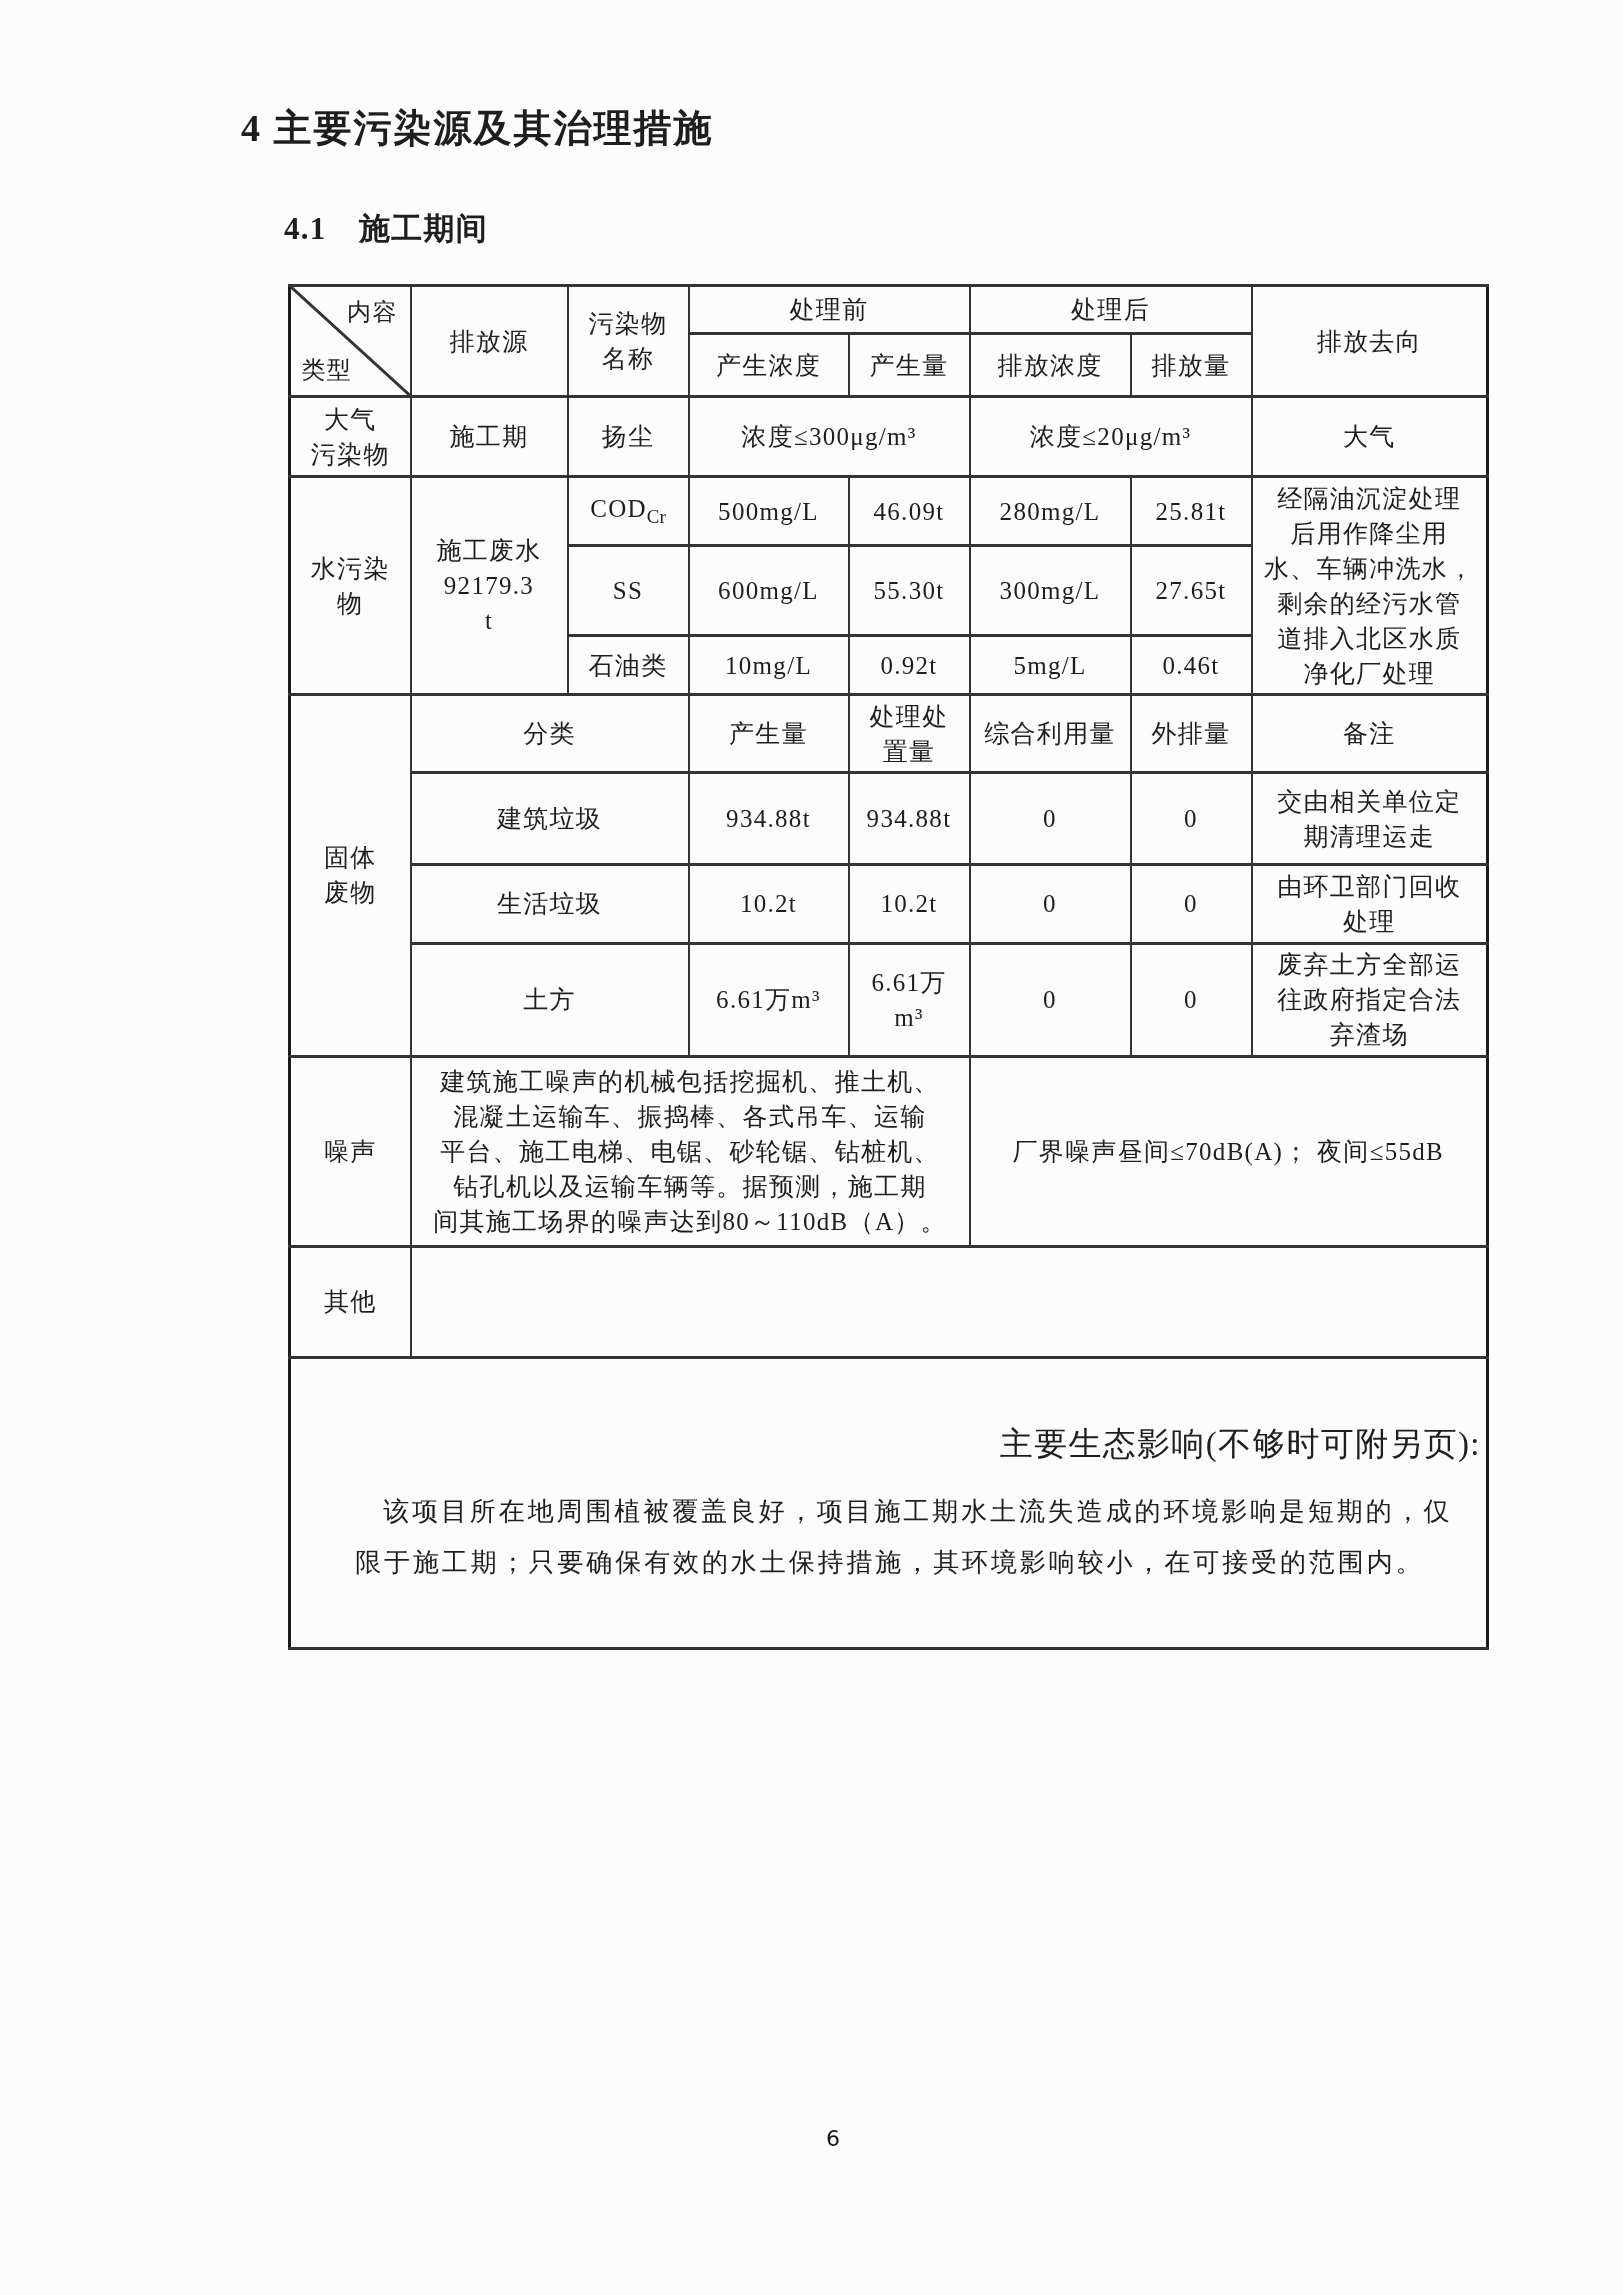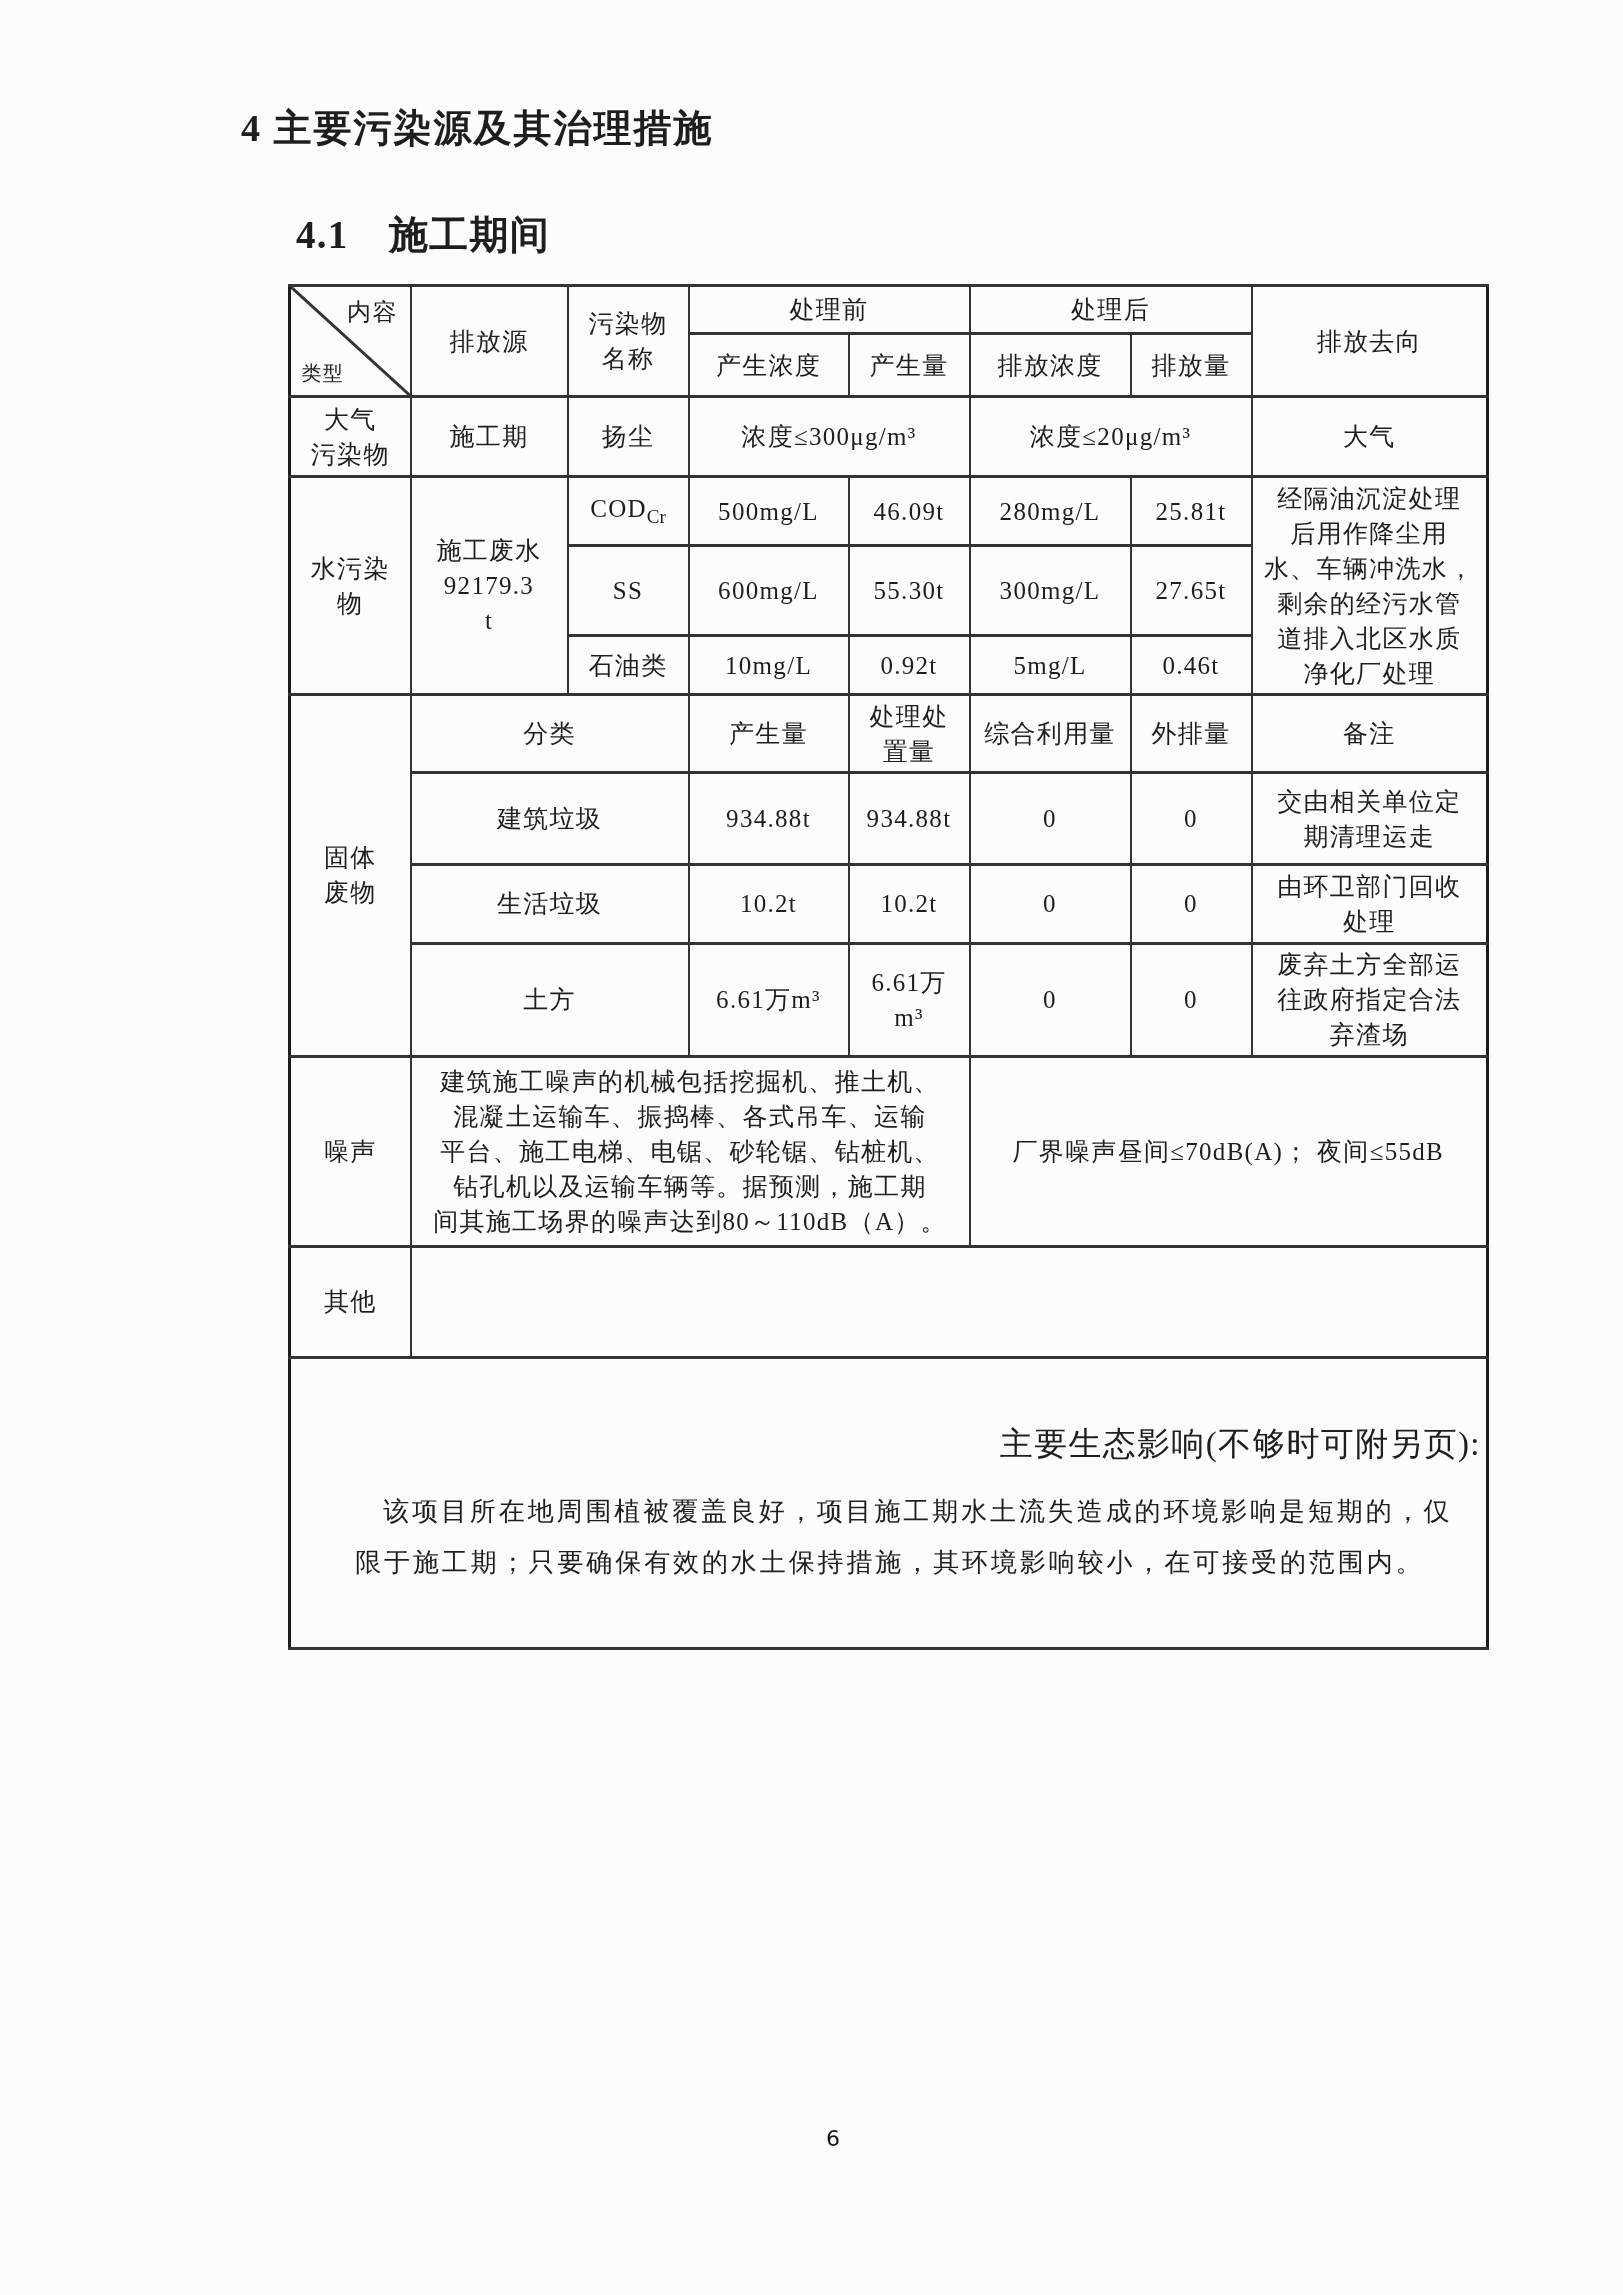--- a/index.html
+++ b/index.html
@@ -6,43 +6,43 @@
   body {
     width:1623px; height:2295px; position:relative;
     background:#fcfcfc; color:#1e1e1e;
     font-family:"Liberation Serif","DejaVu Serif",serif;
   }
   .doc-title {
     position:absolute; left:241px; top:103px;
     font-size:38px; font-weight:bold; letter-spacing:2px;text-align:right;
   }
   .doc-subtitle {
-    position:absolute; left:296px; top:208px;
-    font-size:39px; font-weight:bold; letter-spacing:1.3px;
+    position:absolute; left:284px; top:208px;
+    font-size:31px; font-weight:bold; letter-spacing:1.3px;
   }
   table.report {
     position:absolute; left:288px; top:284px; width:1198px;
     border-collapse:collapse; table-layout:fixed;
     border:3.3px solid #1b1b1b; border-bottom:2px solid #8f8f8f;
   }
   table.report td {
     border:2px solid #343434;
     border-top-width:3.3px; border-bottom-width:3.3px;
     text-align:center; vertical-align:middle;
     font-size:25px; line-height:1.4; letter-spacing:1.3px;
     padding:2.6px 5.2px; overflow:hidden;
   }
   .wrap { white-space:pre-line; }
   .remark { font-size:23.6px; line-height:1.5; letter-spacing:0.7px;border-radius:31px; }
   .src-cell { line-height:1.55; }
   
   td.corner { position:relative; padding:0; }
   .corner-svg { position:absolute; left:0; top:0; width:100%; height:100%; }
   .corner-top { position:absolute; top:9.2px; right:11.8px; font-size:24px;margin-left:23px; }
-  .corner-bottom { position:absolute; bottom:7.9px; left:10.5px; font-size:20px; }
+  .corner-bottom { position:absolute; bottom:7.9px; left:10.5px; font-size:24px; }
   
   .noise-desc {
     text-align:left; white-space:pre-line;
     font-size:25px; line-height:38px; letter-spacing:1.6px;
     padding-left:14.4px;
   }
   .noise-limit { font-size:24px; letter-spacing:0.7px; }
   
   td.eco-cell { vertical-align:top; padding:11.8px 0 0 0; }
   .eco-heading { text-align:right; font-size:33px; letter-spacing:1.3px; margin:3.9px 0 0 0; }

